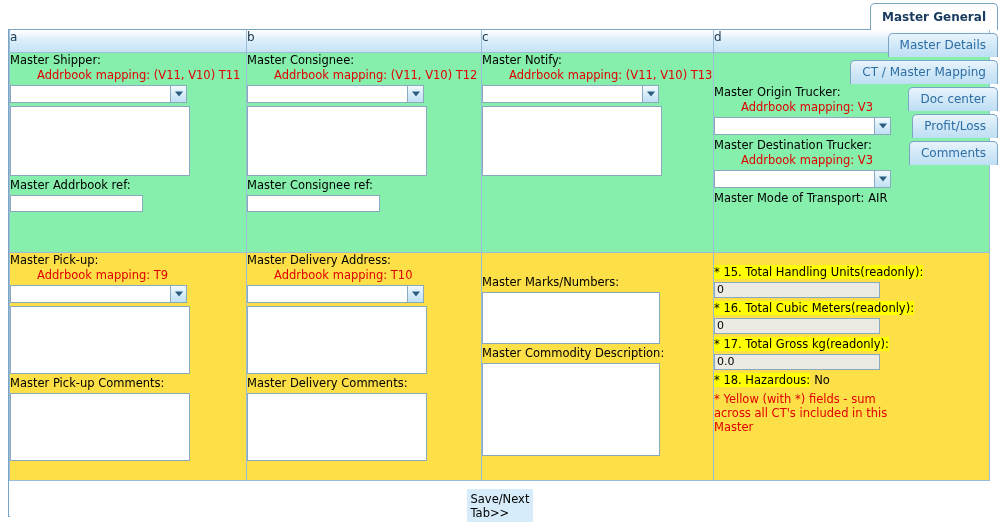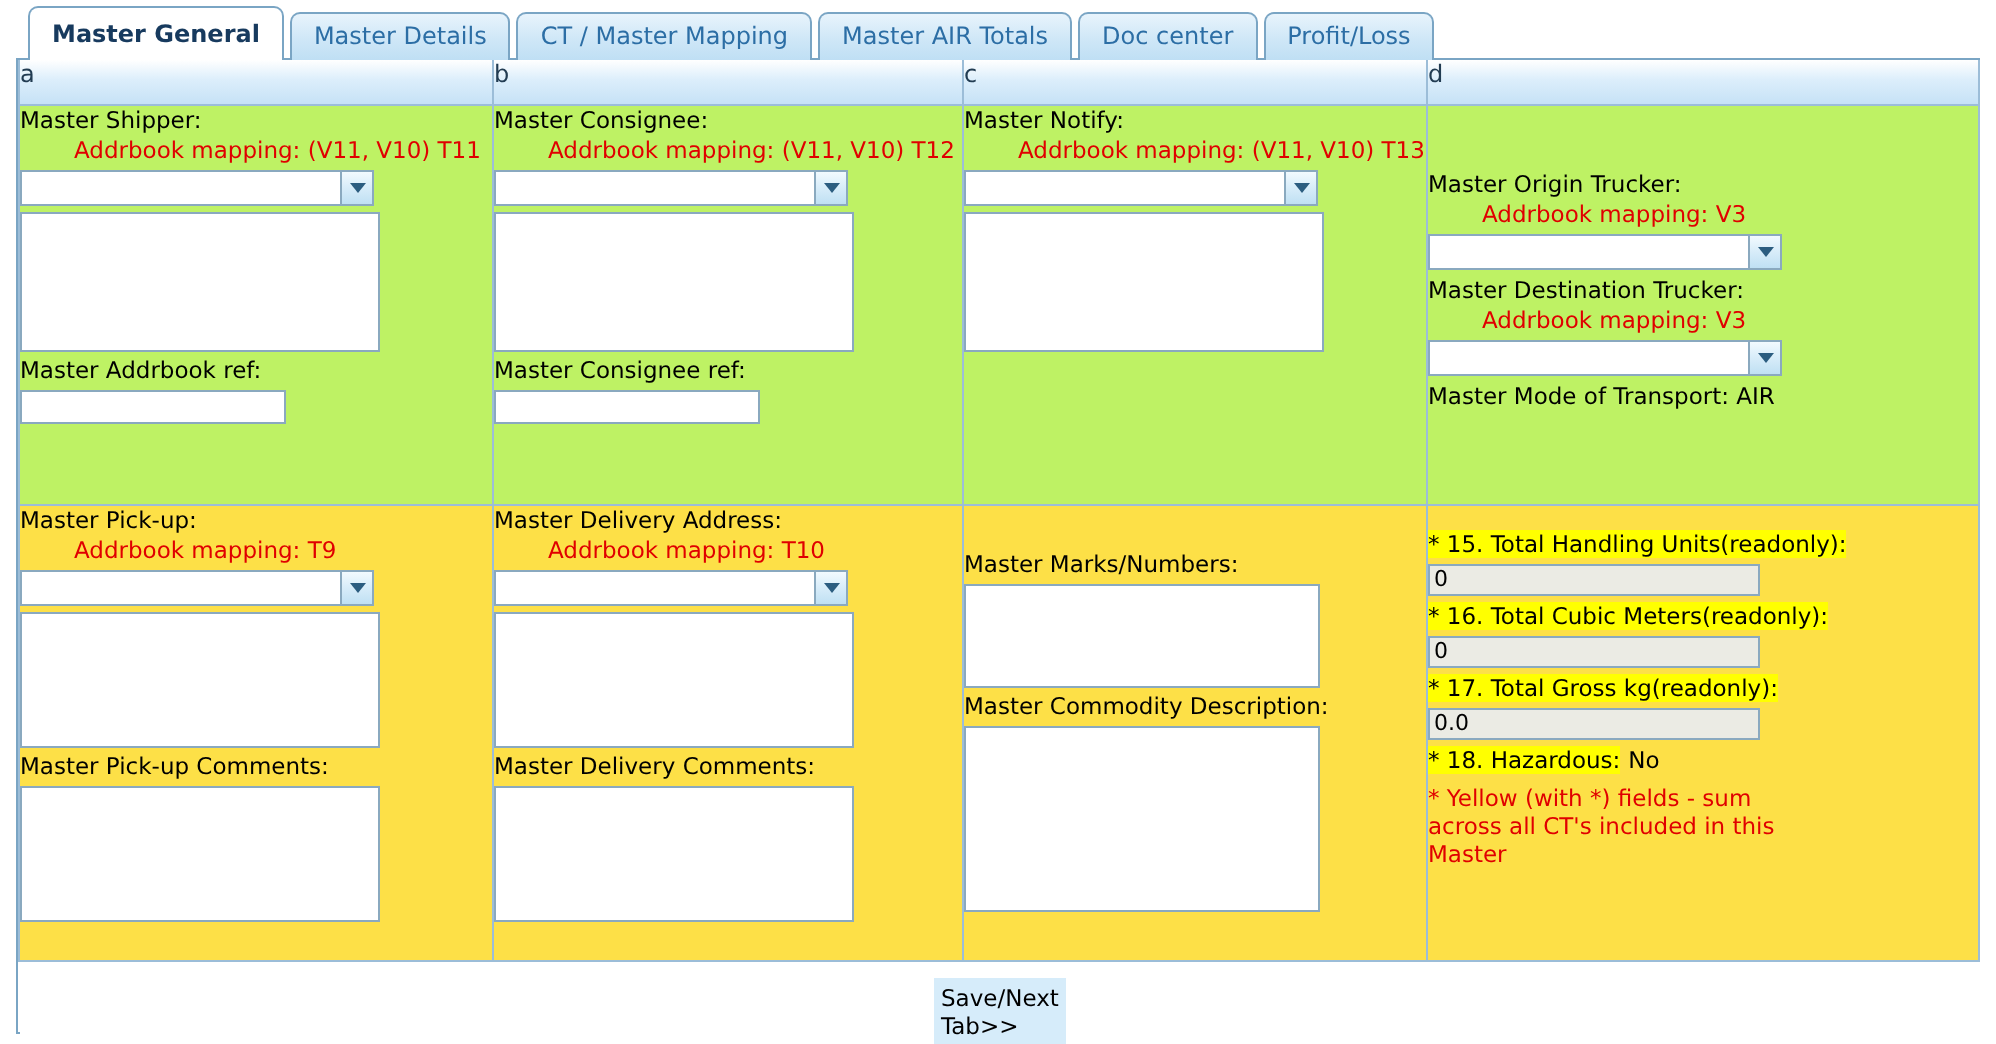--- a/index.html
+++ b/index.html
@@ -18,20 +18,21 @@
 
   
   .tabbar {
     position: relative;
     height: 30px;
     padding: 3px 0 0 14px;
     box-sizing: border-box;
     display: flex;
     align-items: flex-end;
     gap: 3px;
+    flex-direction: column;
   }
   .tab {
     height: 24px;
     line-height: 23px;
     padding: 0 11px;
     box-sizing: border-box;
     border: 1px solid #7aa5c4;
     border-bottom: none;
     border-radius: 5px 5px 0 0;
     background: linear-gradient(to bottom, #e8f4fc 0%, #cfe7f7 55%, #bfdff4 100%);
@@ -88,21 +89,21 @@
   }
   .colhead.first { border-left: 1px solid #9cbdd8; }
 
   .cell {
     border-right: 1px solid #9cbdd8;
     border-bottom: 1px solid #9cbdd8;
     padding: 7px 7px 7px 7px;
     box-sizing: border-box;
   }
   .cell.first { border-left: 1px solid #9cbdd8; }
-  .row1 .cell { background: #bef264; height: 200px; }
+  .row1 .cell { background: #86efac; height: 200px; }
   .row2 .cell { background: #fde047; height: 228px; }
 
   .footer-cell {
     background: #ffffff;
     padding: 0;
     height: 50px;
   }
 
   
   .lbl {
@@ -232,23 +233,23 @@
     font-family: "DejaVu Sans", sans-serif;
   }
 </style>
 </head>
 <body>
 
 <div class="tabbar">
   <div class="tab active">Master General</div>
   <div class="tab">Master Details</div>
   <div class="tab">CT / Master Mapping</div>
-  <div class="tab">Master AIR Totals</div>
   <div class="tab">Doc center</div>
   <div class="tab">Profit/Loss</div>
+  <div class="tab">Comments</div>
 </div>
 
 <div class="panel">
   <table class="grid">
     <colgroup>
       <col style="width:237px">
       <col style="width:235px">
       <col style="width:232px">
       <col style="width:276px">
     </colgroup>

